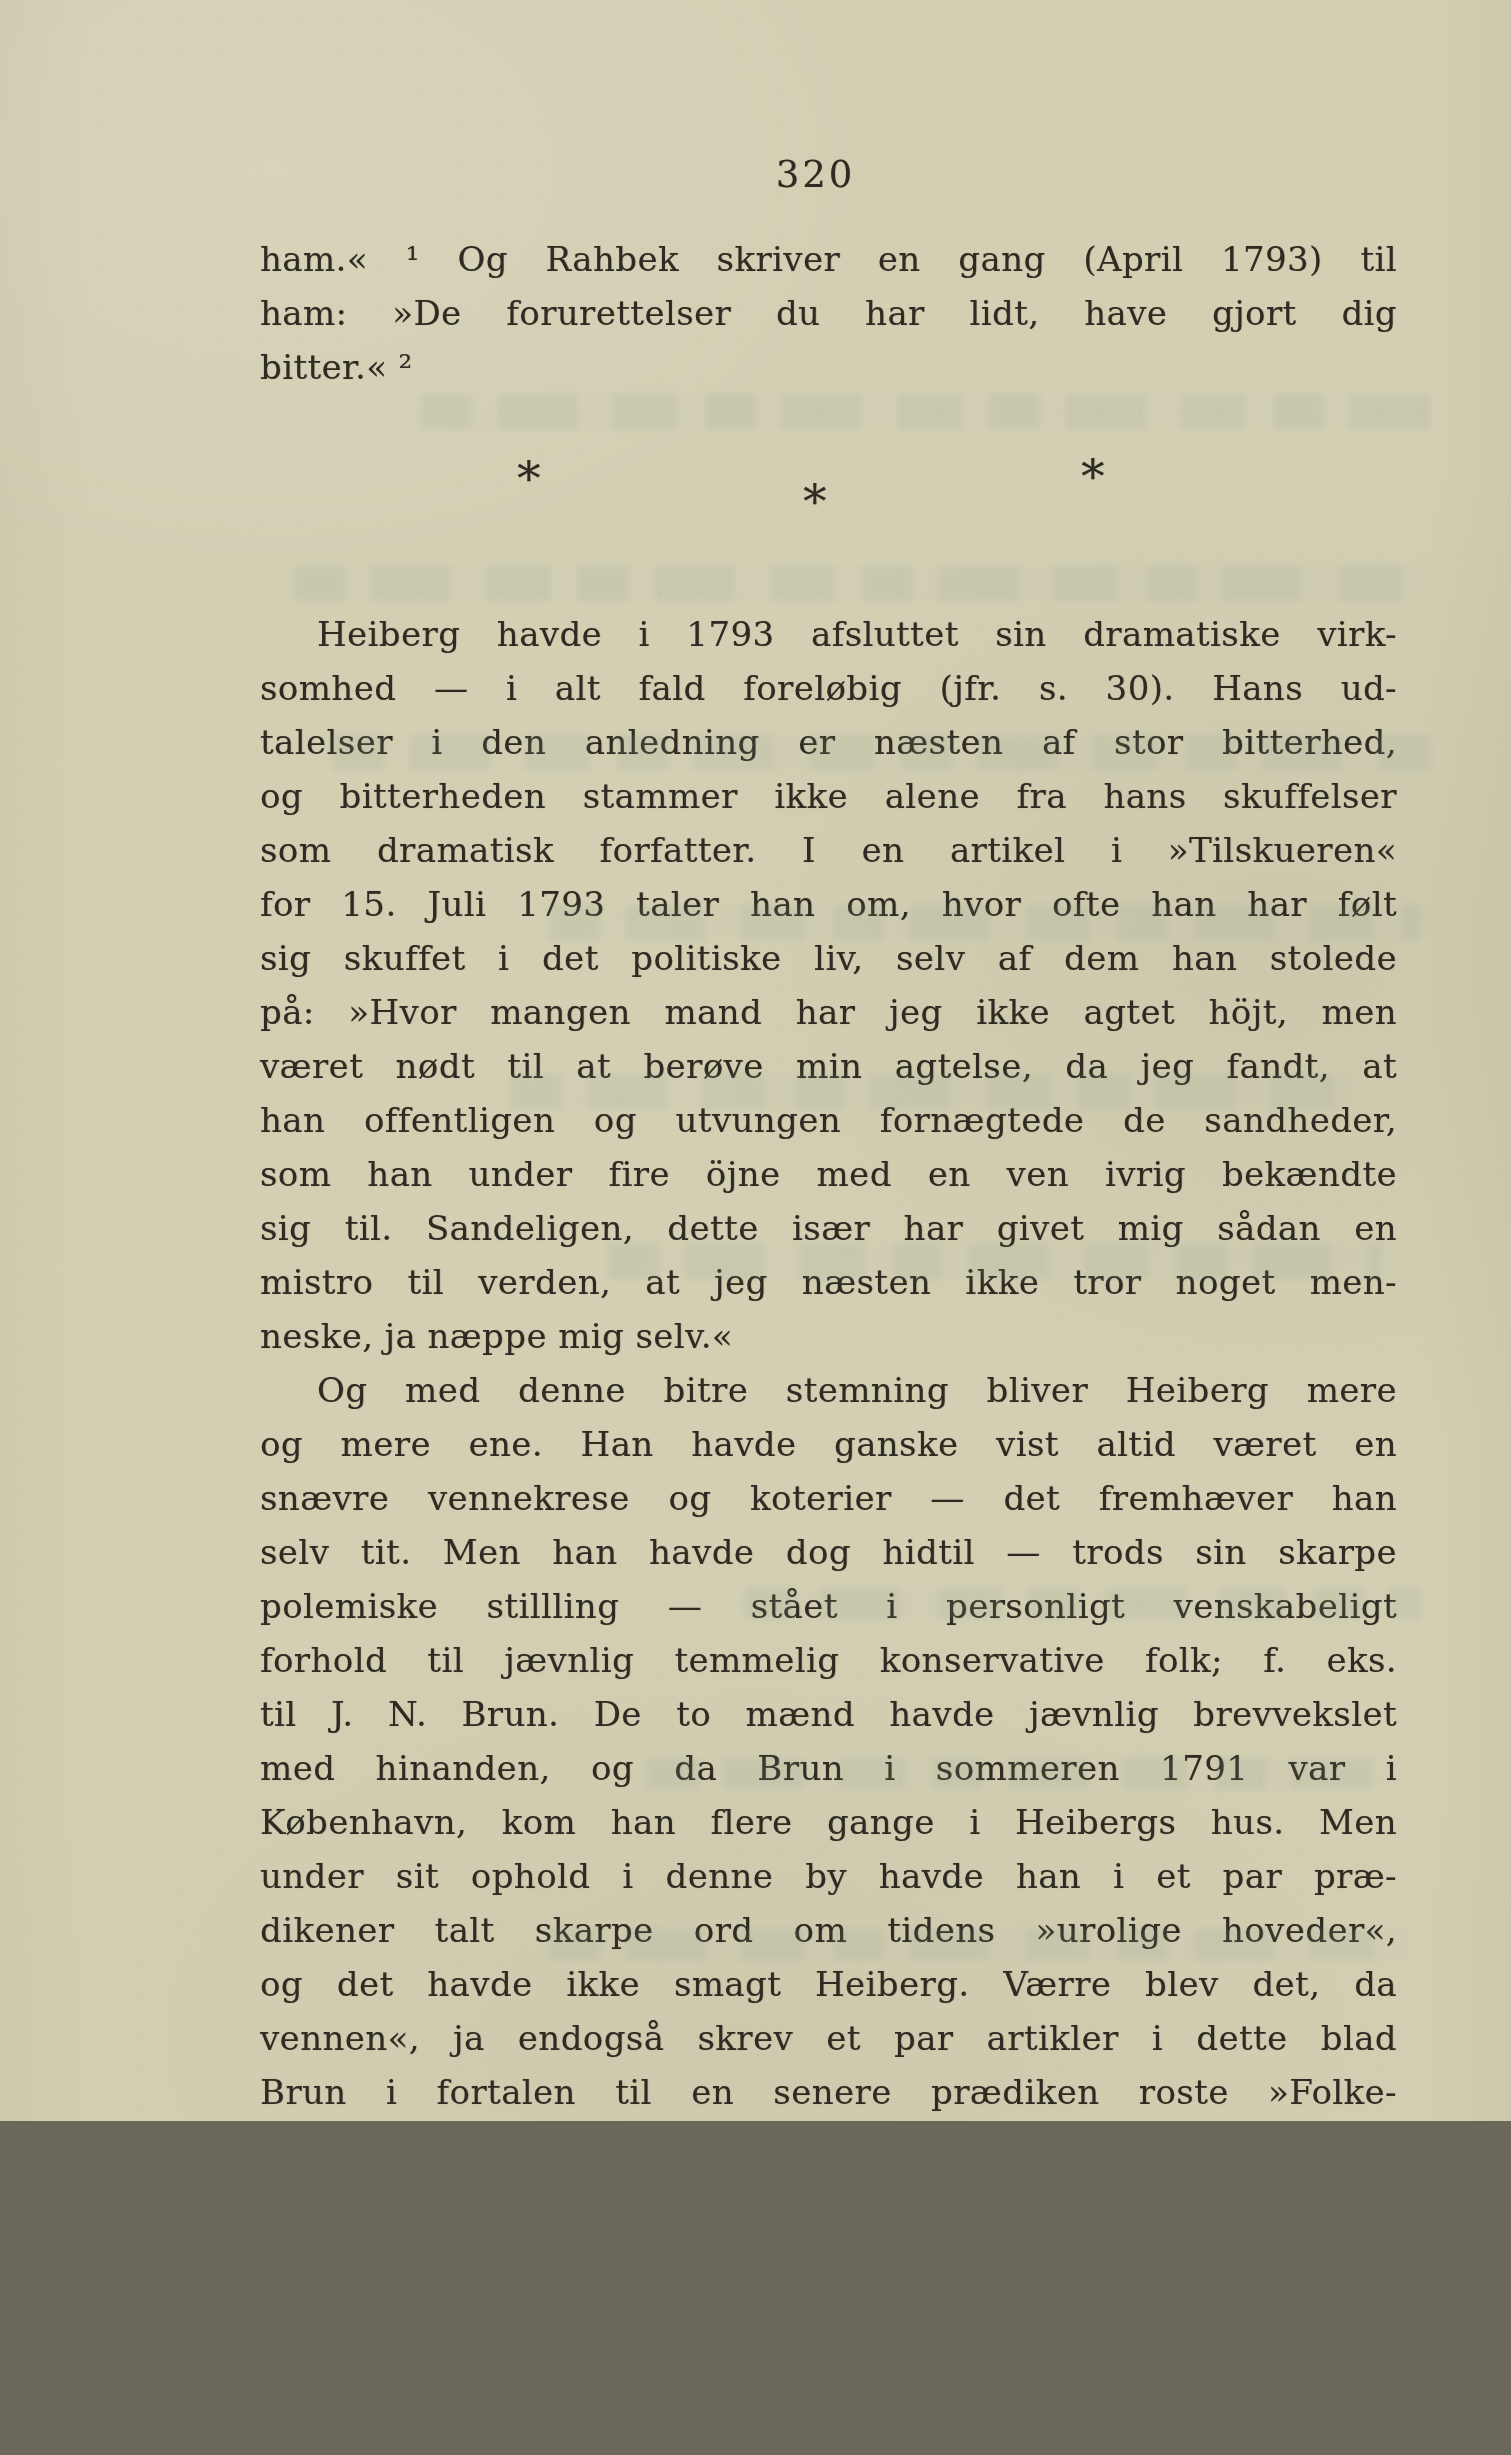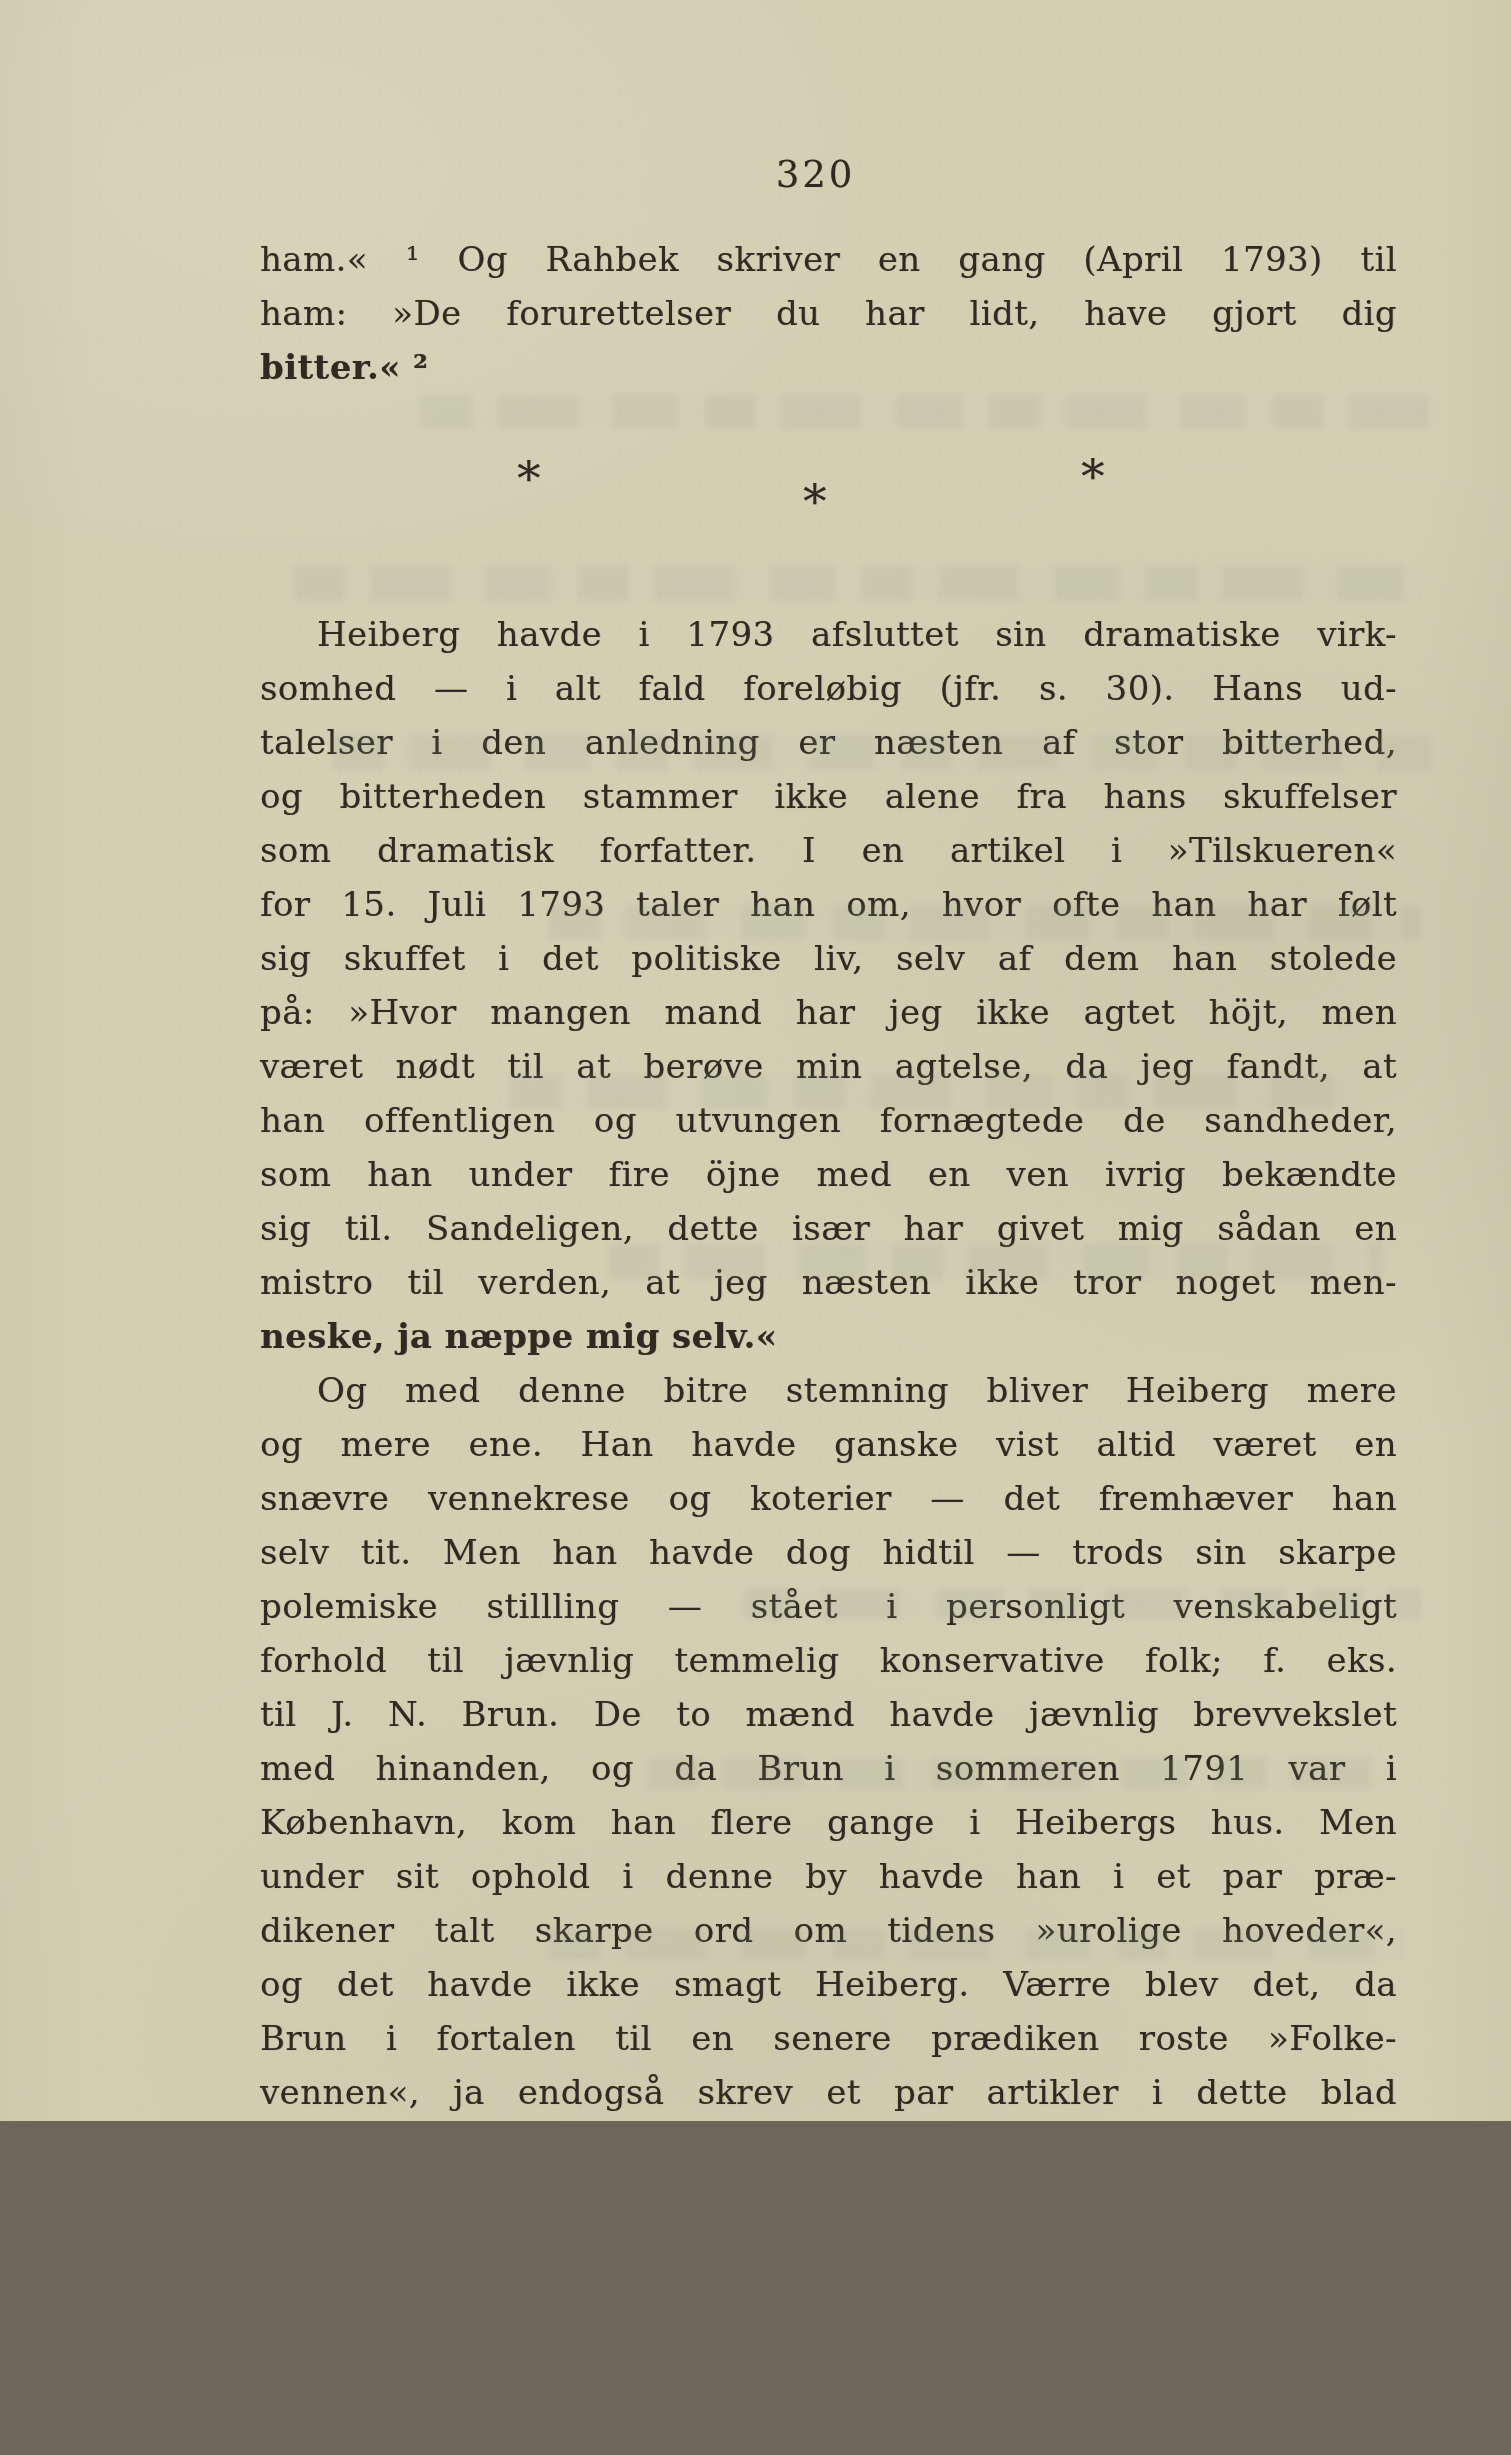--- a/index.html
+++ b/index.html
@@ -50,21 +50,20 @@
     text-shadow: 0.4px 0.4px 0.9px rgba(45,40,30,0.32);
   }
   .line {
     line-height: 54px;
     text-align: justify;
     text-align-last: justify;
     text-justify: inter-word;
   }
   .line.last {
     text-align-last: left;
-    font-weight: bold;
   }
   .line.indent {
     text-indent: 57px;
   }
 
   
   .separator {
     position: relative;
     height: 213px;
   }
@@ -147,22 +146,22 @@
         <div class="line">snævre vennekrese og koterier — det fremhæver han</div>
         <div class="line">selv tit. Men han havde dog hidtil — trods sin skarpe</div>
         <div class="line">polemiske stillling — stået i personligt venskabeligt</div>
         <div class="line">forhold til jævnlig temmelig konservative folk; f. eks.</div>
         <div class="line">til J. N. Brun. De to mænd havde jævnlig brevvekslet</div>
         <div class="line">med hinanden, og da Brun i sommeren 1791 var i</div>
         <div class="line">København, kom han flere gange i Heibergs hus. Men</div>
         <div class="line">under sit ophold i denne by havde han i et par præ-</div>
         <div class="line">dikener talt skarpe ord om tidens »urolige hoveder«,</div>
         <div class="line">og det havde ikke smagt Heiberg. Værre blev det, da</div>
+        <div class="line">vennen«, ja endogså skrev et par artikler i dette blad</div>
         <div class="line">Brun i fortalen til en senere prædiken roste »Folke-</div>
-        <div class="line">vennen«, ja endogså skrev et par artikler i dette blad</div>
         <div class="line last">(jfr. s. 305). Så var forholdet helt brudt imellem dem.</div>
       </div>
 
   </div>
 
   <div class="ghost g1"></div>
   <div class="ghost g2"></div>
   <div class="ghost g3"></div>
   <div class="ghost g4"></div>
   <div class="ghost g5"></div>

